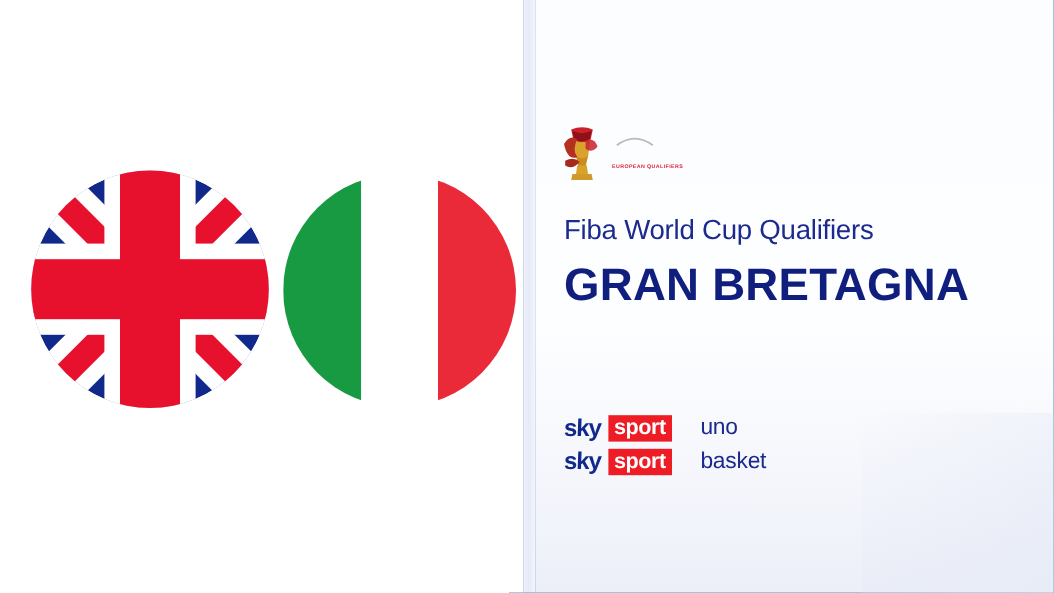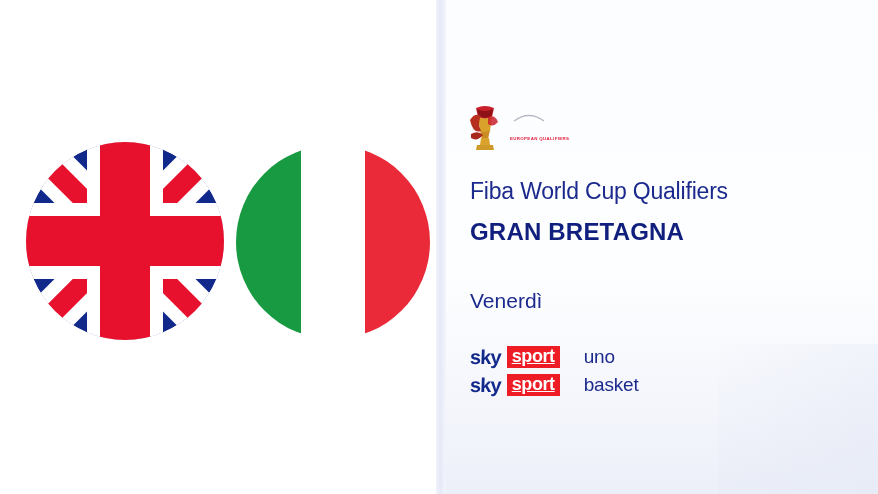--- a/index.html
+++ b/index.html
@@ -192,21 +192,21 @@
     top: 178px;
     font-size: 23px;
     color: #1c2a8e;
     letter-spacing: -0.2px;
     white-space: nowrap;
   }
   .match-title {
     position: absolute;
     left: 24px;
     top: 220px;
-    font-size: 24px;
+    font-size: 38px;
     font-weight: bold;
     color: #101f7d;
     line-height: 0.97;
     letter-spacing: 0.2px;
   }
   .match-title .line { display: block; white-space: nowrap; }
 
   .schedule {
     position: absolute;
     left: 24px;
@@ -239,21 +239,20 @@
   }
   .sport-badge {
     background: #ee1c25;
     color: #ffffff;
     font-size: 18px;
     font-weight: bold;
     letter-spacing: -0.4px;
     padding: 1px 5px 2px 5px;
     margin-left: 6px;
     line-height: 1.05;
-    text-decoration: underline;
   }
   .channel-suffix {
     font-size: 19px;
     color: #1c2a8e;
     margin-left: 24px;
     letter-spacing: -0.2px;
   }
 </style>
 </head>
 <body>
@@ -306,21 +305,20 @@
       <div class="eq-text">EUROPEAN QUALIFIERS</div>
     </div>
 
     <div class="competition">Fiba World Cup Qualifiers</div>
 
     <div class="match-title">
       <span class="line">GRAN BRETAGNA</span>
     </div>
 
     <div class="schedule">
-      <span class="line">Venerdì</span>
     </div>
 
     <div class="channels">
 
       <div class="channel-row">
         <span class="sky-word">sky</span>
         <span class="sport-badge">sport</span>
         <span class="channel-suffix">uno</span>
       </div>
 

